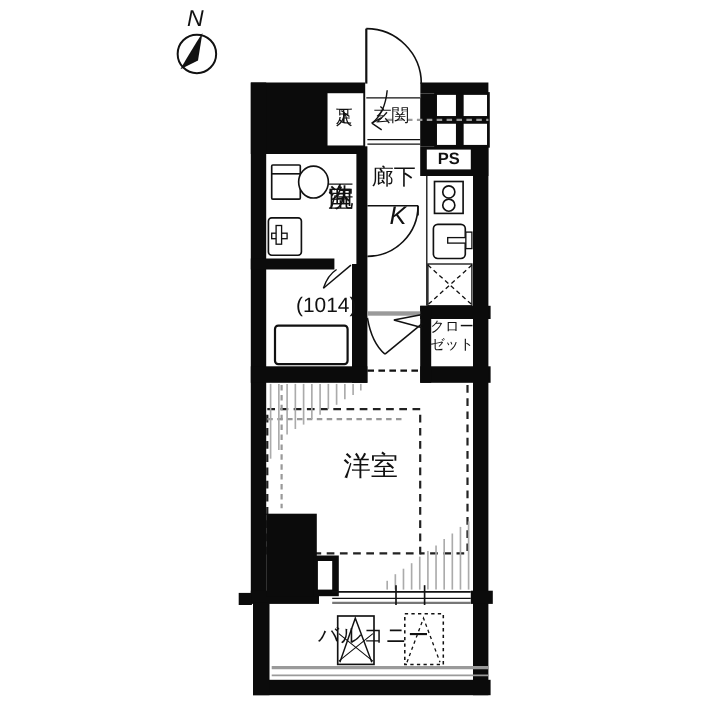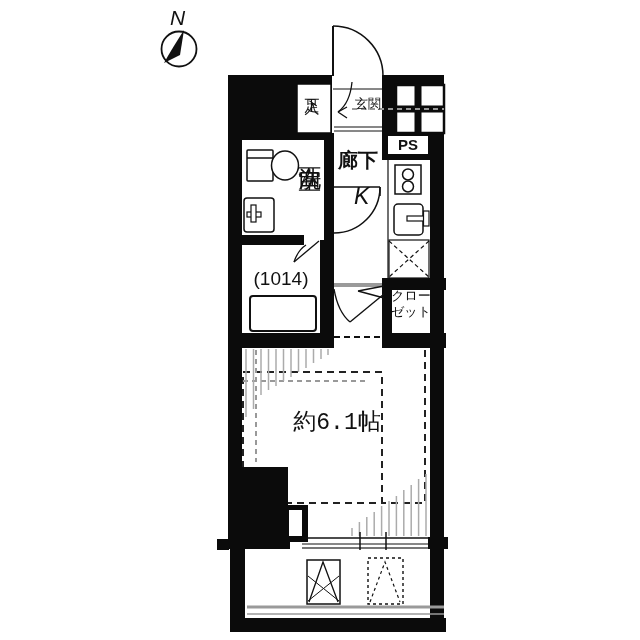--- a/index.html
+++ b/index.html
@@ -2,21 +2,21 @@
 <html><head>
 <meta charset="utf-8">
 <style>
   html,body{margin:0;padding:0;background:#fff;}
   #stage{position:relative;width:640px;height:640px;background:#fff;overflow:hidden;
          font-family:"Liberation Sans","DejaVu Sans",sans-serif;color:#111;}
   #plan-svg{position:absolute;left:0;top:0;}
   .lbl{position:absolute;color:#111;white-space:nowrap;}
   .vert{writing-mode:vertical-rl;text-orientation:upright;line-height:1;}
   .ctr{text-align:center;white-space:normal;}
-  .lbl div{white-space:nowrap;font-family:Liberation Mono, monospace;}
+  .lbl div{white-space:nowrap;}
 </style>
 </head>
 <body>
 
 <div id="stage">
 
 <svg id="plan-svg" width="640" height="640" viewBox="0 0 640 640">
 
   <g>
     <rect x="243" y="372" width="139" height="131" fill="none" stroke="#222" stroke-width="2" stroke-dasharray="7,5"></rect>
@@ -175,35 +175,36 @@
   <g>
     <circle cx="179" cy="49" r="17.5" fill="#fff" stroke="#111" stroke-width="1.8"></circle>
     <path d="M 184 30 C 177 41 170 52 164 63 L 180 55 Z" fill="#111"></path>
   </g>
 </svg>
 
 <div class="lbl" style="left:170px;top:6px;font-size:21px;font-style:italic;">N</div>
 
 <div class="lbl vert" style="left:305px;top:87px;font-size:15px;height:46px;">下足入</div>
 
-<div class="lbl ctr" style="left:330px;top:95px;width:52px;font-size:13px;margin-left:12px;">玄関</div>
+<div class="lbl ctr" style="left:330px;top:95px;width:52px;font-size:16px;">玄関</div>
 
 <div class="lbl ctr" style="left:388px;top:135px;width:40px;height:19px;font-size:15px;font-weight:700;line-height:19px;">PS</div>
 
-<div class="lbl ctr" style="left:331px;top:147px;width:54px;font-size:20px;font-weight:bold;">廊下</div>
+<div class="lbl ctr" style="left:331px;top:147px;width:54px;font-size:20px;">廊下</div>
 
 <div class="lbl" style="left:354px;top:183px;font-size:23px;font-style:italic;">K</div>
 
 <div class="lbl vert" style="left:297px;top:149px;font-size:23px;height:88px;line-height:1.1;">洗面室</div>
 
-<div class="lbl ctr" style="left:238px;top:268px;width:86px;font-size:19px;">(1014)</div>
+<div class="lbl ctr" style="left:238px;top:268px;width:86px;font-size:19px;text-align:right;">(1014)</div>
 
 <div class="lbl ctr" style="left:390px;top:289px;width:42px;font-size:13px;line-height:1.25;">
   <div>クロー</div>
   <div>ゼット</div>
 </div>
 
 <div class="lbl ctr" style="left:277px;top:411px;width:120px;font-size:25px;line-height:1.1;">
-  <div style="font-size:23px;">約6.1帖</div>
+  <div>洋室</div>
 </div>
 
+<div class="lbl ctr" style="left:287px;top:565px;width:106px;font-size:19px;letter-spacing:1px;">バルコニー</div>
 
 </div>
 
 </body></html>

